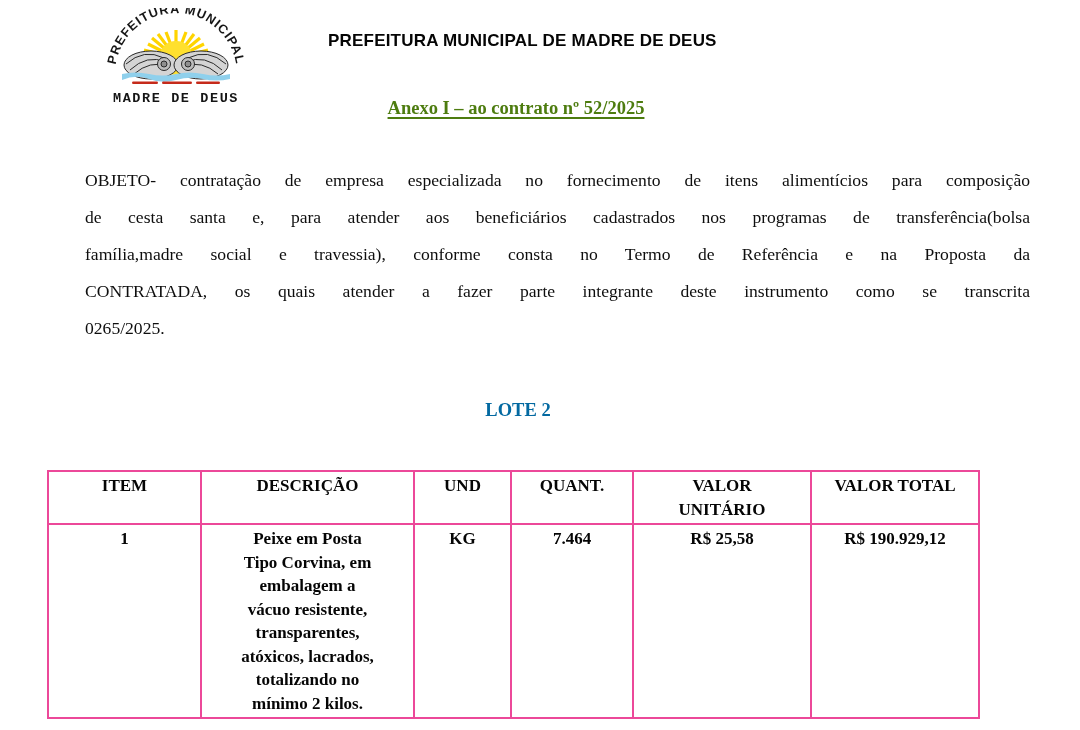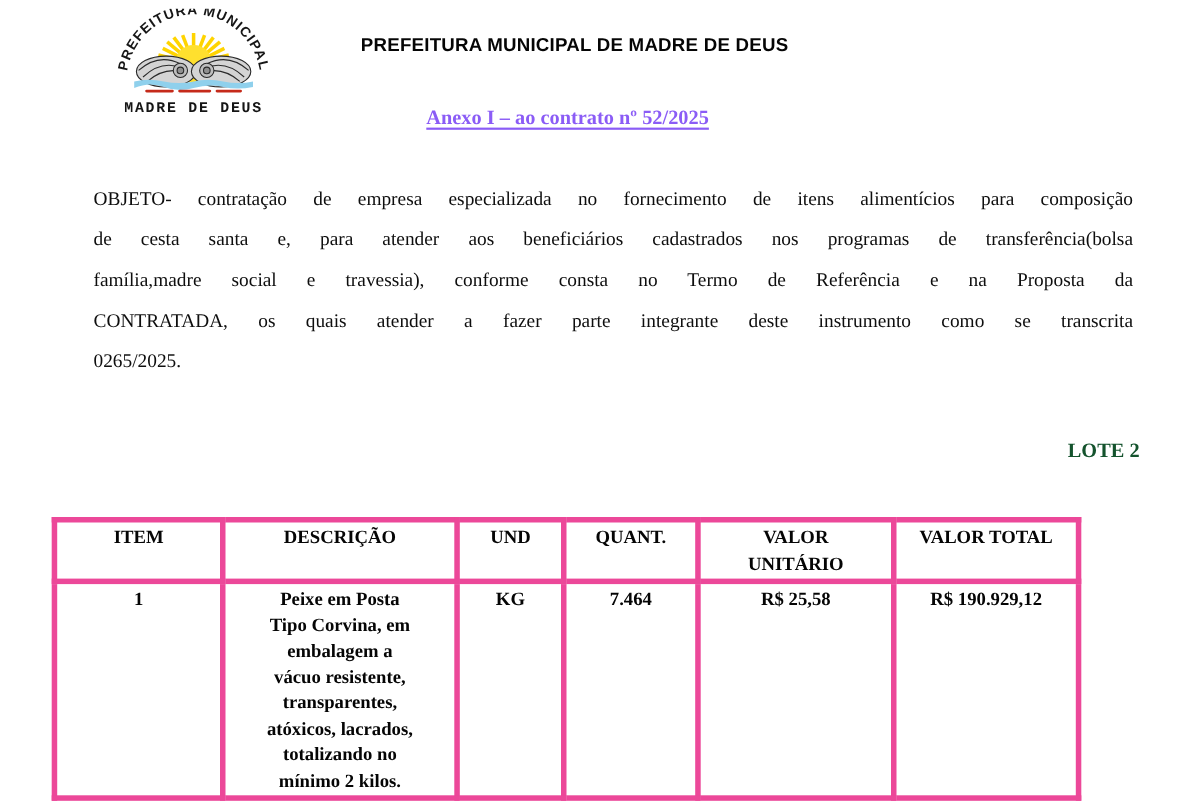--- a/index.html
+++ b/index.html
@@ -30,45 +30,45 @@
     color:#050505;
     margin-left:32px;
   }
   .anexo-title{
     position:absolute;left:0;top:98px;width:1032px;
     text-align:center;
     font-weight:bold;font-size:18.5px;
     text-decoration:underline;
     text-underline-offset:3px;
     text-decoration-thickness:2px;
-    color:#8b5cf6;
+    color:#4d7c0f;
   }
   
   .objeto{
     position:absolute;left:85px;top:162px;width:945px;
     font-size:17.6px;line-height:37px;color:#0e0e0e;
   }
   .pline{text-align:justify;text-align-last:justify;}
   .pline.last{text-align:right;text-align-last:left;}
   .bold{font-weight:normal;}
   
   .lote-heading{
     position:absolute;left:0;top:400px;width:1036px;
-    text-align:right;font-weight:bold;font-size:18.5px;color:#14532d;
+    text-align:center;font-weight:bold;font-size:18.5px;color:#0369a1;
   }
   
   table.lote-table{
     position:absolute;left:47px;top:470px;
     width:931px;border-collapse:collapse;
     border:2px solid #1a1a1a;
     font-family:"Liberation Serif", serif;
     table-layout:fixed;
   }
   .lote-table th,.lote-table td{
-    border:5px solid #ec4899;
+    border:2px solid #ec4899;
     vertical-align:top;
     text-align:center;
     font-weight:bold;
     font-size:17px;
     line-height:23.5px;
     padding:2px 4px;
     white-space:pre-line;
     color:#050505;
   }
   .lote-table th{height:44px;}

